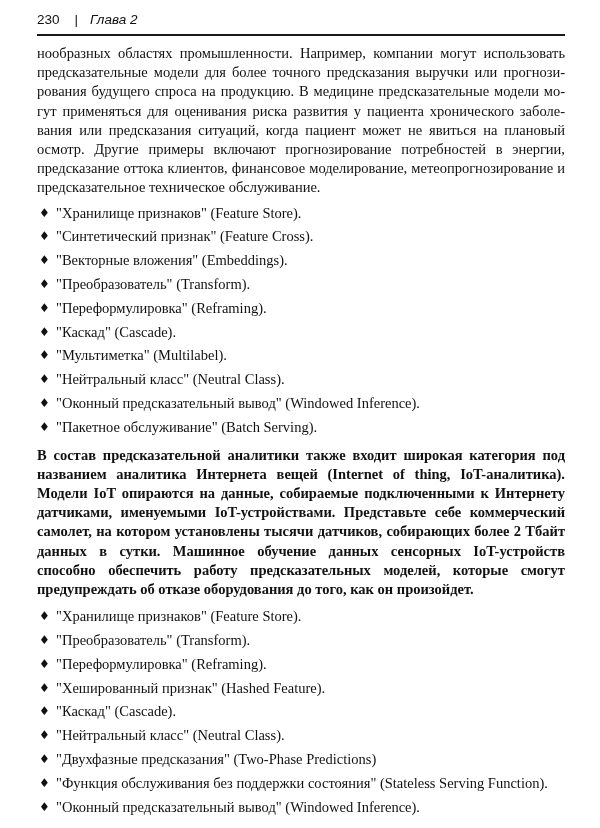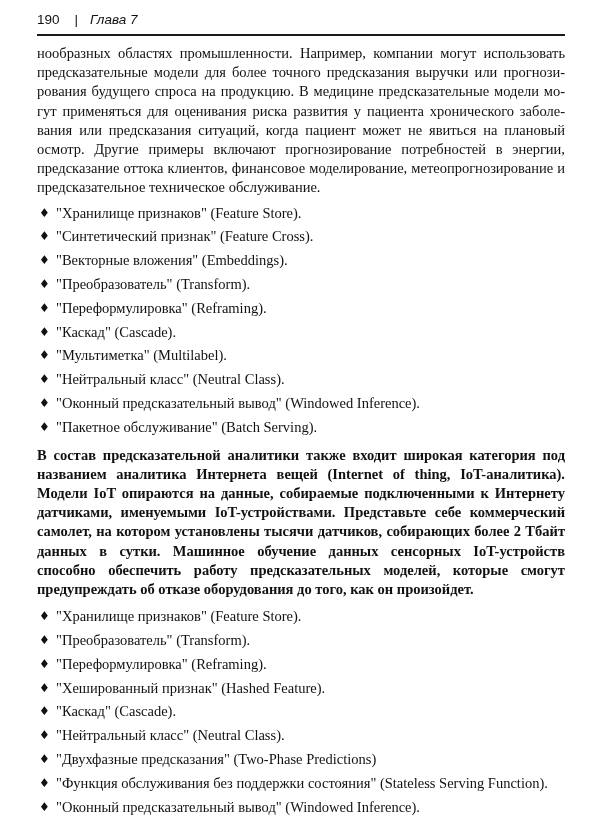--- a/index.html
+++ b/index.html
@@ -31,23 +31,23 @@
       position: absolute; left: 2px; top: 0; font-size: 12px; line-height: 23.8px;
       font-family: "DejaVu Sans", sans-serif;
     }
     .para2 { margin: 6px 0 6px 0; font-weight: bold; }
   </style>
 </head>
 <body>
 
 <div class="page">
   <div class="running-head">
-    <span>190</span>
+    <span>230</span>
     <span class="sep">|</span>
-    <span class="chap">Глава 7</span>
+    <span class="chap">Глава 2</span>
   </div>
   <div class="rule"></div>
 
   <div class="body-text">
     <p class="para">нообразных областях промышленности. Например, компании могут использовать предсказательные модели для более точного предсказания выручки или прогнози­рования будущего спроса на продукцию. В медицине предсказательные модели мо­гут применяться для оценивания риска развития у пациента хронического заболе­вания или предсказания ситуаций, когда пациент может не явиться на плановый осмотр. Другие примеры включают прогнозирование потребностей в энергии, предсказание оттока клиентов, финансовое моделирование, метеопрогнозирование и предсказательное техническое обслуживание.</p>
 
     <ul class="list">
       <li><span class="bullet">♦</span><span>"Хранилище признаков" (Feature Store).</span></li>
       <li><span class="bullet">♦</span><span>"Синтетический признак" (Feature Cross).</span></li>
       <li><span class="bullet">♦</span><span>"Векторные вложения" (Embeddings).</span></li>

